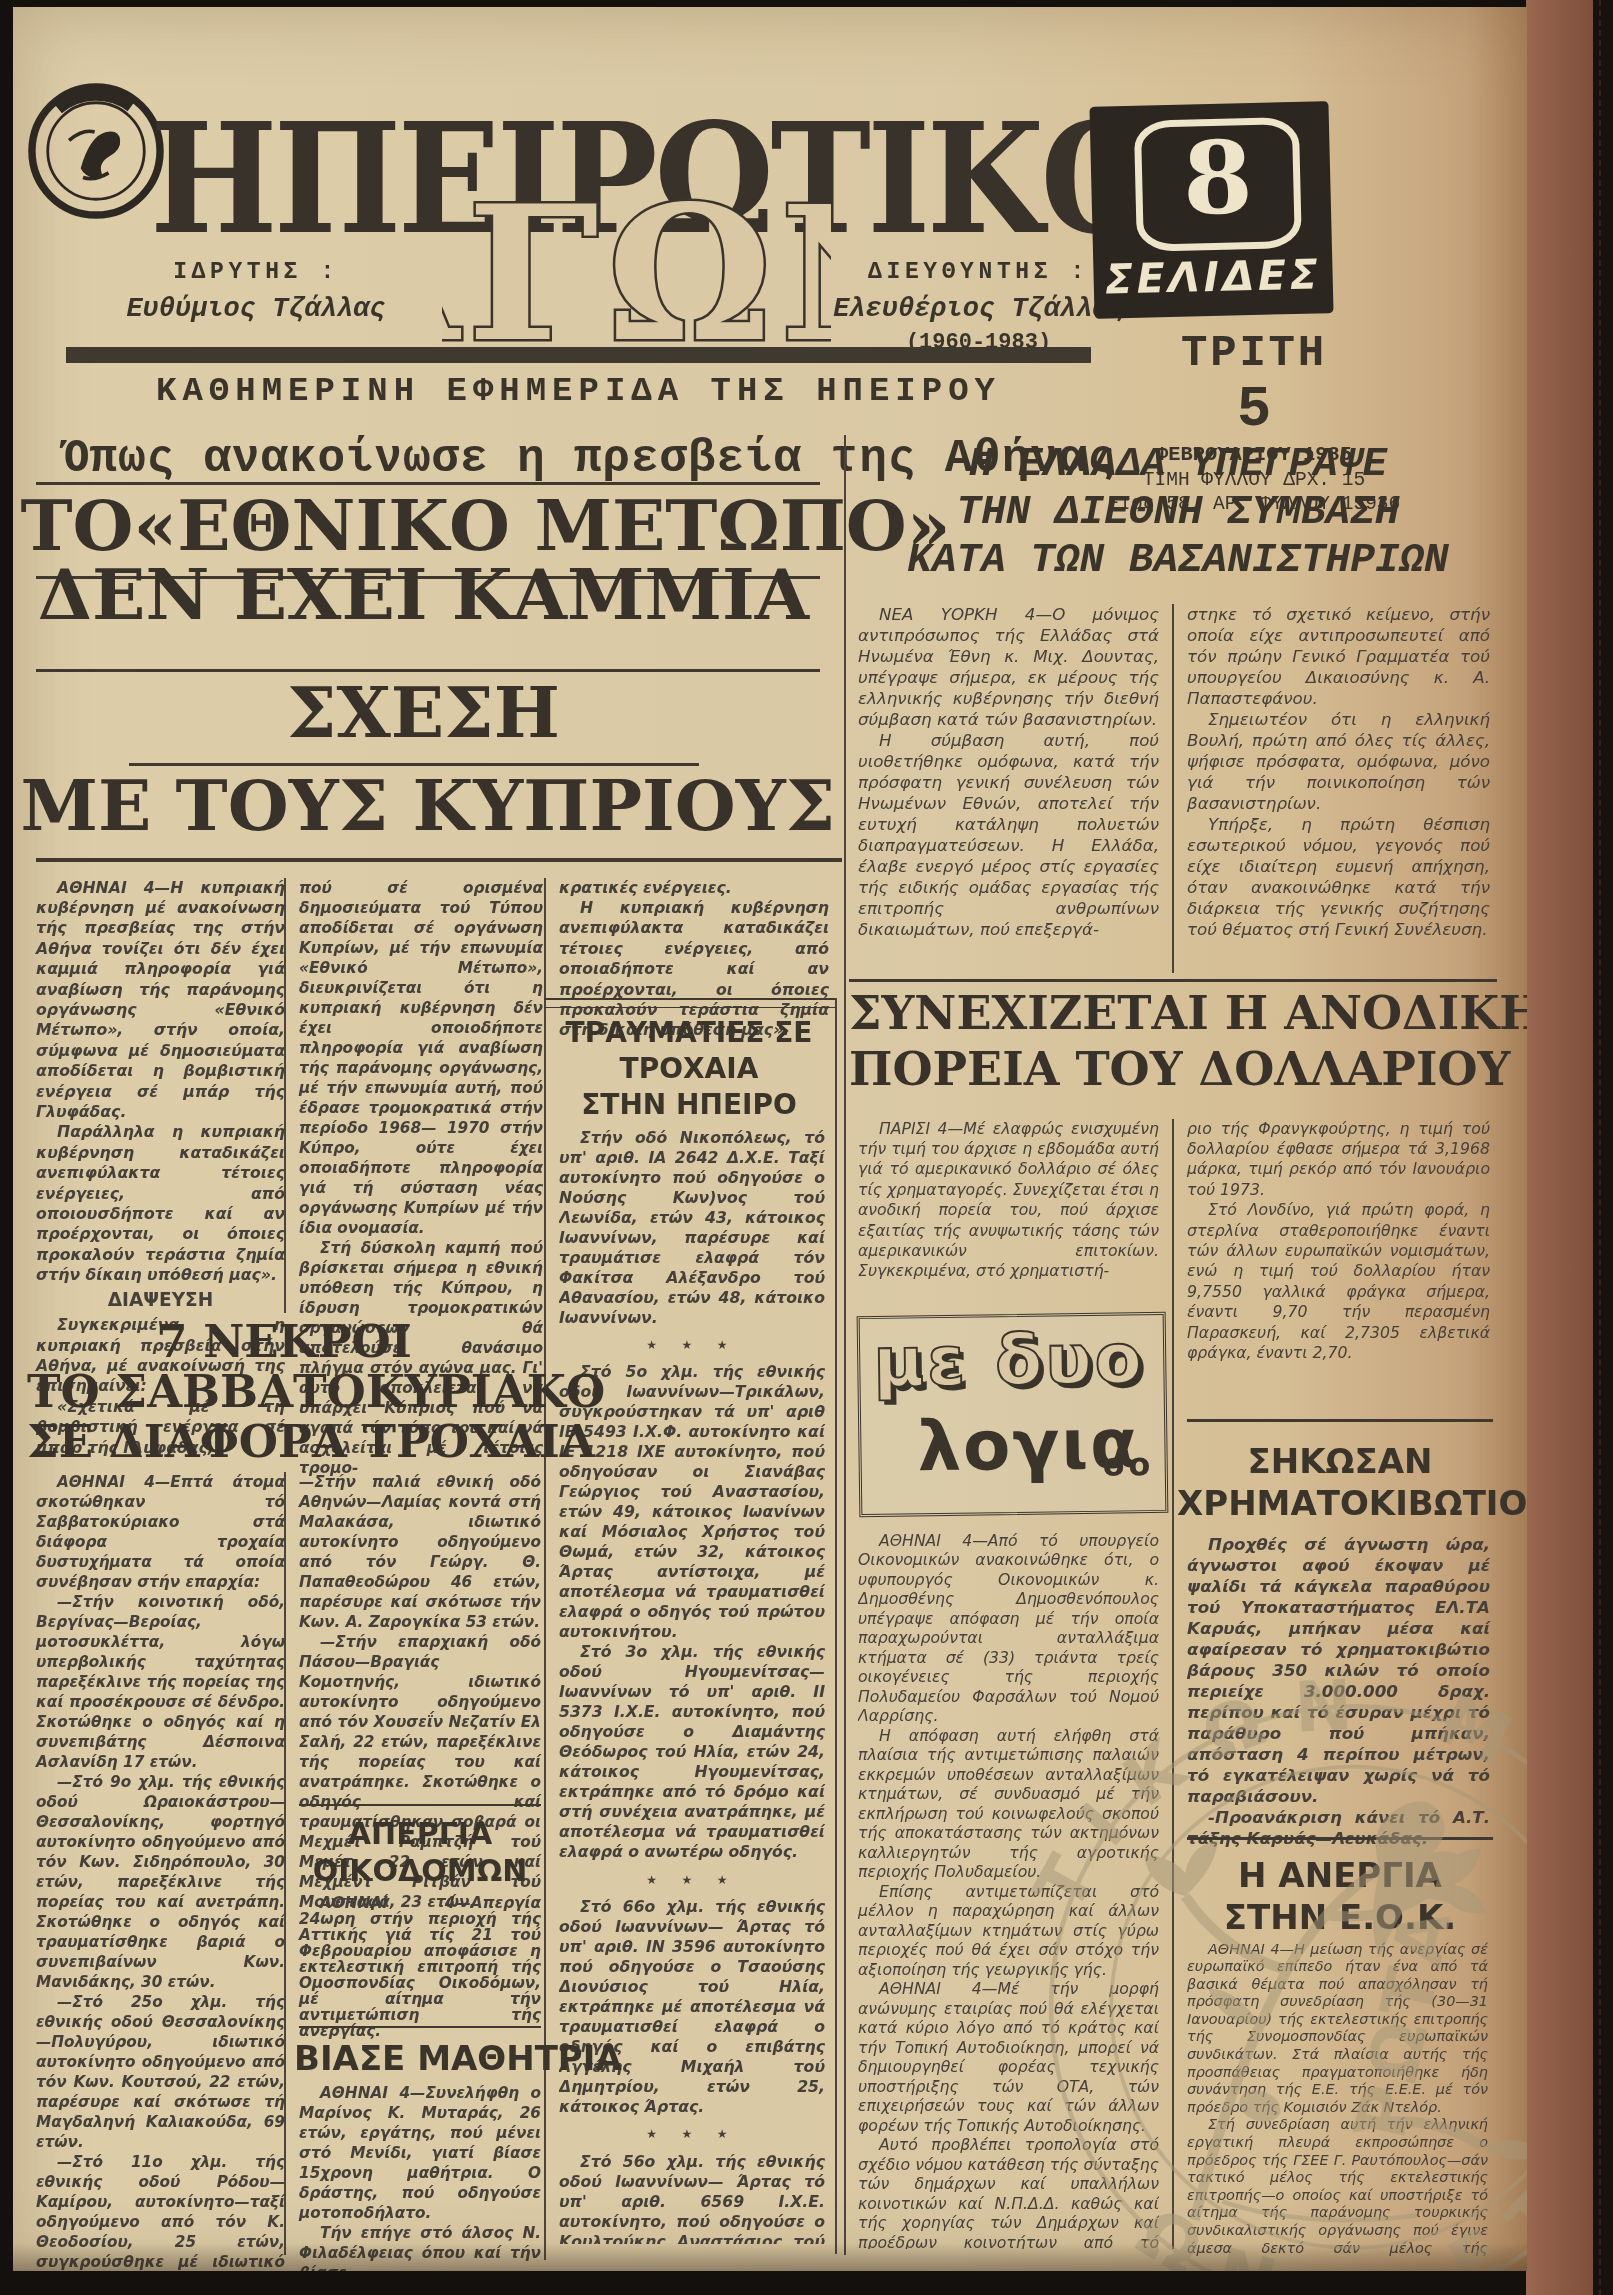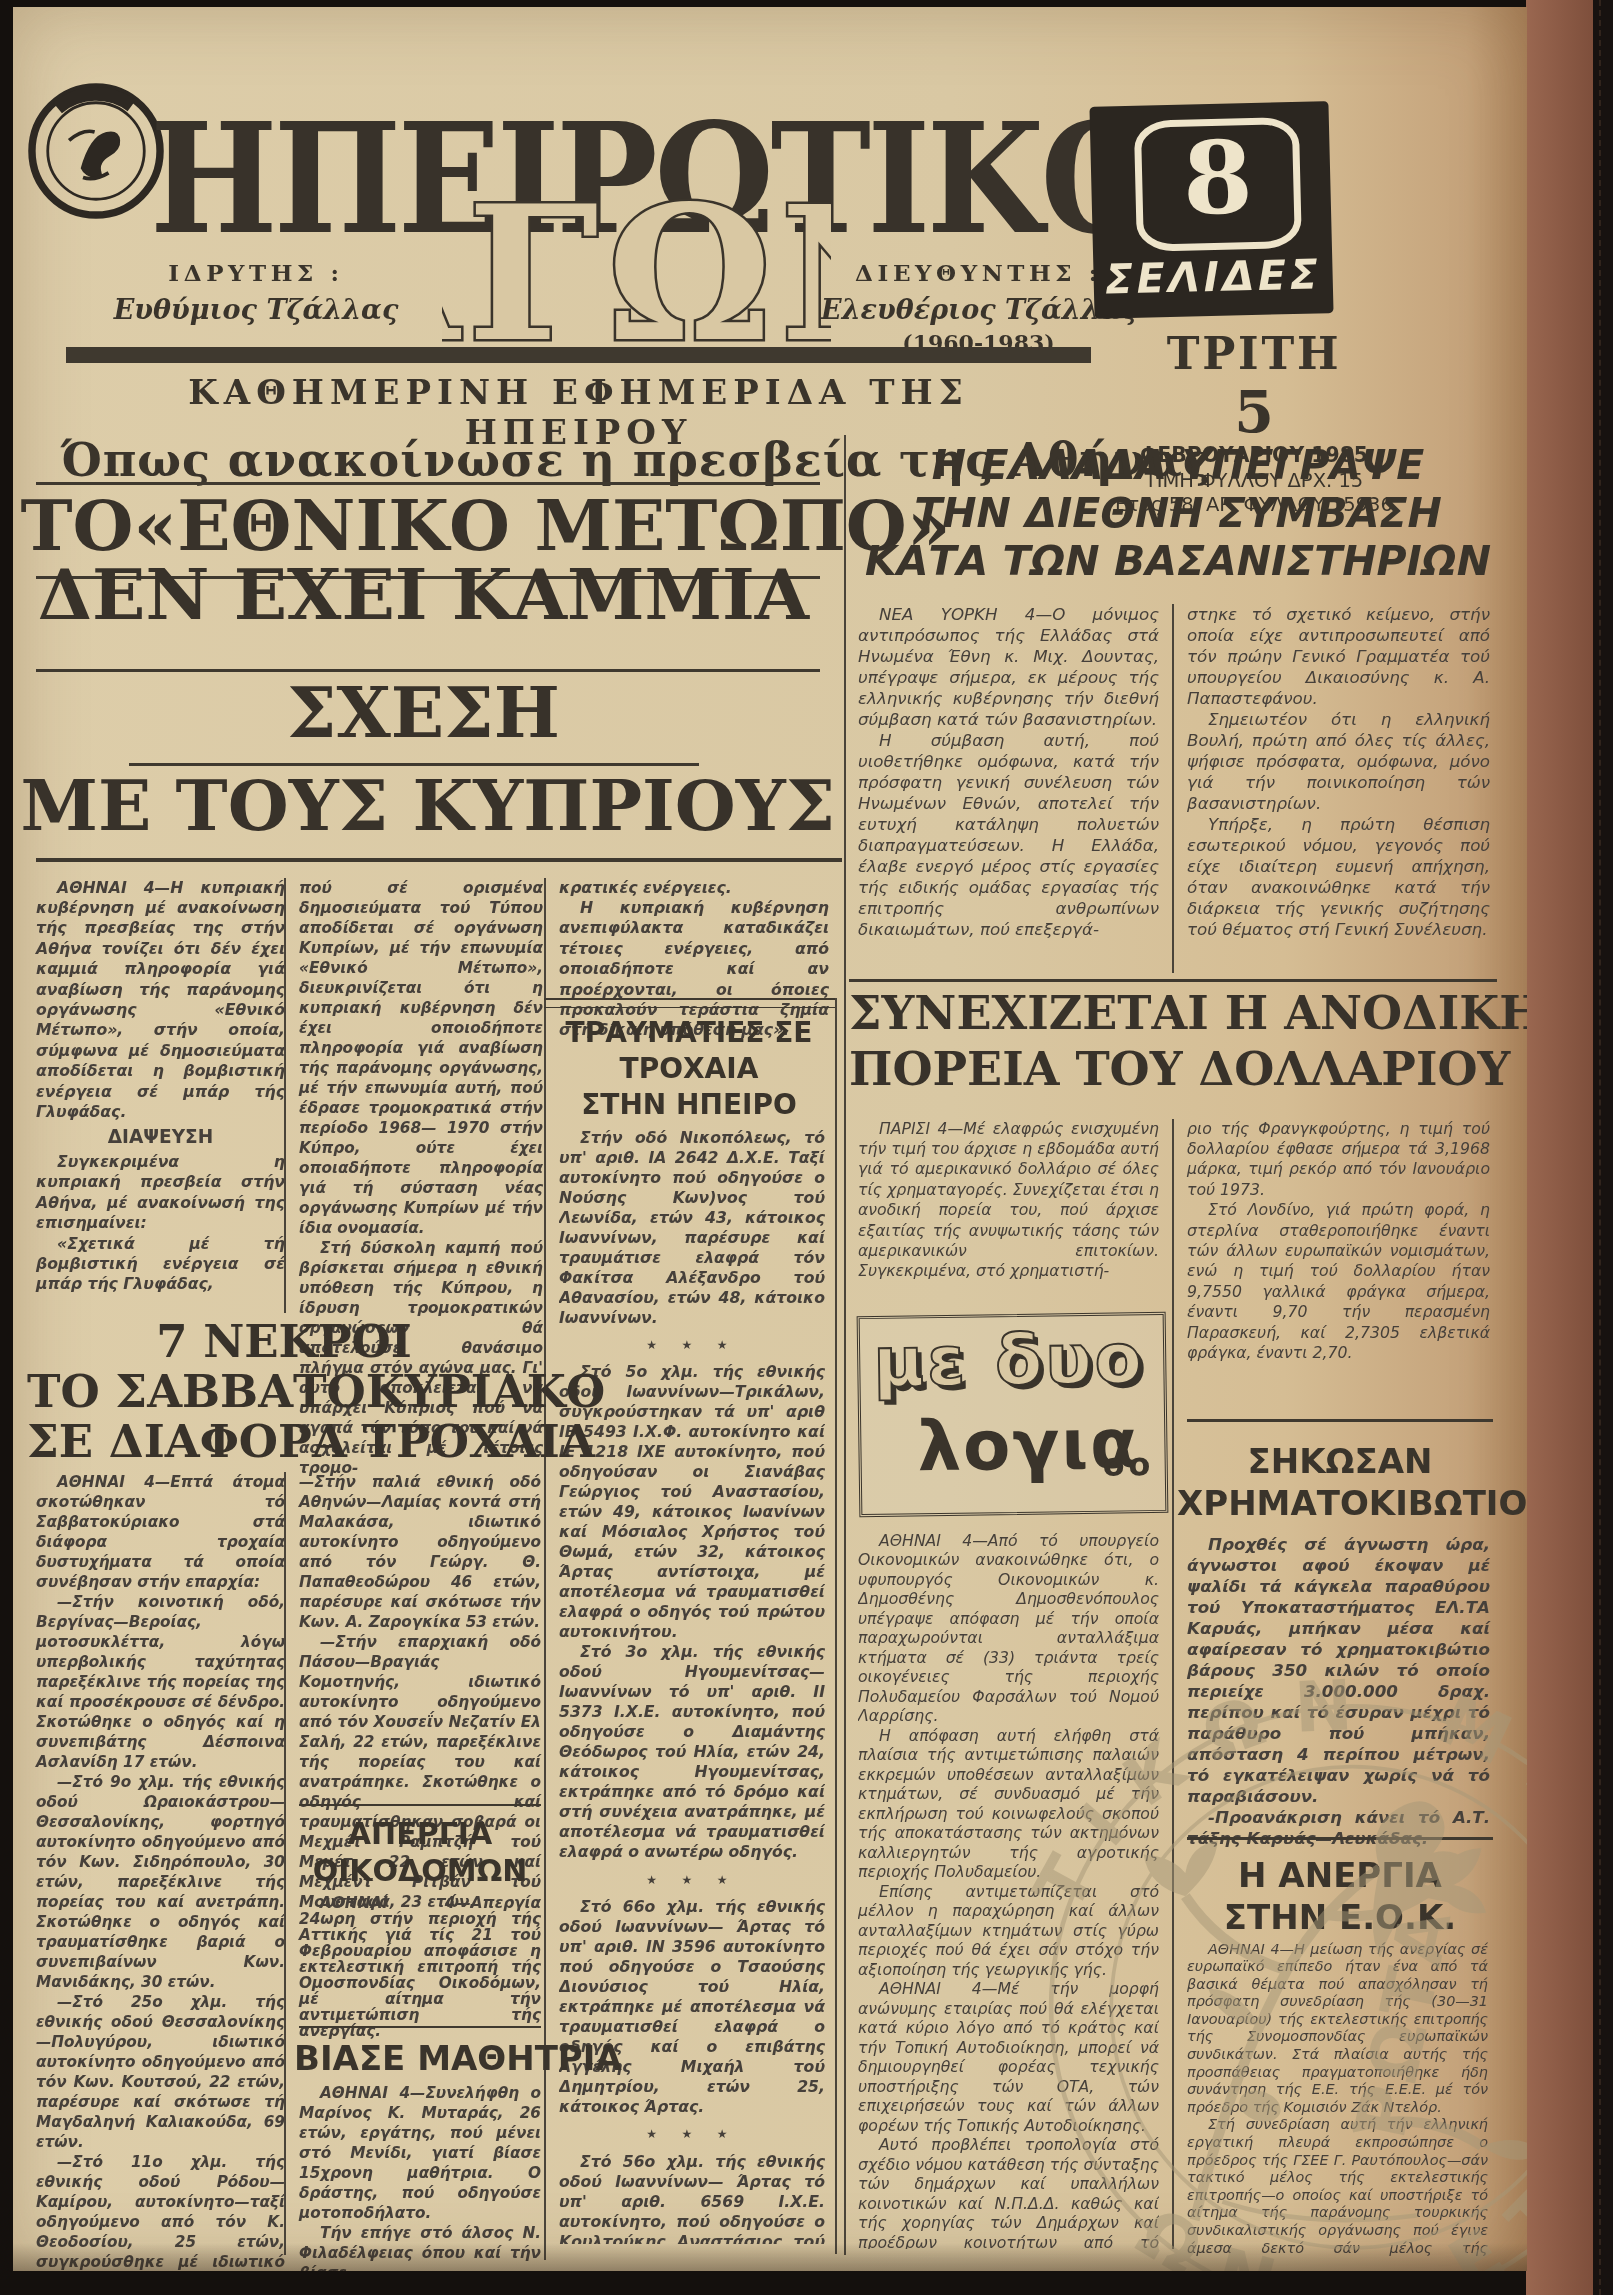--- a/index.html
+++ b/index.html
@@ -10,21 +10,21 @@
         box-shadow:inset 0 0 74px rgba(96,66,34,.28);}
   .page::after{content:"";position:absolute;left:0;bottom:0;width:100%;height:28px;
         background:linear-gradient(180deg,rgba(40,28,16,0),rgba(40,28,16,.35));}
   .spine-brown{position:absolute;top:0;right:18.5px;width:69px;height:100%;
         background:linear-gradient(90deg,#9a6750,#7d4e3b);}
   .spine-dark{position:absolute;top:0;right:0;width:20.4px;height:100%;background:#171210;}
   .stitch{position:absolute;top:0;right:12px;height:100%;border-left:2.3px dashed #3d2d22;opacity:.7;}
   .abs{position:absolute;}
   .serif{font-family:"DejaVu Serif","Liberation Serif",serif;}
   .sans{font-family:"DejaVu Sans","Liberation Sans",sans-serif;}
-  .ink{color:#3a342b;}
+  .ink{color:#3a342b;font-family:Liberation Mono, monospace;}
   .hl{position:absolute;background:#3f392f;}
   .vl{position:absolute;background:#4a443a;width:1.9px;}
   .center{text-align:center;}
   .headline{font-family:"DejaVu Serif",serif;font-weight:bold;color:#38322a;line-height:1.05;
             white-space:nowrap;}
   .body-col{position:absolute;color:#46403a;text-align:justify;}
   .body-col .para{margin:0;text-indent:21px;line-height:inherit;}
   .body-col.cont .para:first-child{text-indent:0;}
   .body-col .stars{text-align:center;text-indent:0;font-style:normal;letter-spacing:10.2px;
             font-size:12px;margin:7.4px 0;}
@@ -89,20 +89,21 @@
     <div class="abs headline center" style="left:7.4px;top:551px;width:806px;font-size:70px;">ΔΕΝ ΕΧΕΙ ΚΑΜΜΙΑ</div>
     <div class="hl" style="left:23px;top:662px;width:784px;height:3.2px;"></div>
     <div class="abs headline center" style="left:7.4px;top:669px;width:806px;font-size:70px;">ΣΧΕΣΗ</div>
     <div class="hl" style="left:116px;top:756px;width:570px;height:3.2px;"></div>
     <div class="abs headline center" style="left:7.4px;top:762px;width:806px;font-size:70px;">ΜΕ ΤΟΥΣ ΚΥΠΡΙΟΥΣ</div>
     <div class="hl" style="left:23px;top:851px;width:806px;height:4.2px;"></div>
 
     <div class="body-col bold-it" style="left:23px;top:871px;width:249px;font-size:15.7px;line-height:20.4px;">
       <div>
           <p class="para">ΑΘΗΝΑΙ 4—Η κυπριακή κυβέρνηση μέ ανακοίνωση τής πρεσβείας της στήν Αθήνα τονίζει ότι δέν έχει καμμιά πληροφορία γιά αναβίωση τής παράνομης οργάνωσης «Εθνικό Μέτωπο», στήν οποία, σύμφωνα μέ δημοσιεύματα αποδίδεται η βομβιστική ενέργεια σέ μπάρ τής Γλυφάδας.</p>
+          <p class="para">Παράλληλα η κυπριακή κυβέρνηση καταδικάζει ανεπιφύλακτα τέτοιες ενέργειες, από οποιουσδήποτε καί αν προέρχονται, οι όποιες προκαλούν τεράστια ζημία στήν δίκαιη υπόθεσή μας».</p>
         </div>
       <p class="para subhead-center" style="font-size:18.5px;margin:4.6px 0;">ΔΙΑΨΕΥΣΗ</p>
       <div>
           <p class="para">Συγκεκριμένα η κυπριακή πρεσβεία στήν Αθήνα, μέ ανακοίνωσή της επισημαίνει:</p>
           <p class="para">«Σχετικά μέ τή βομβιστική ενέργεια σέ μπάρ τής Γλυφάδας,</p>
         </div>
     </div>
     <div class="vl" style="left:271px;top:871px;height:435px;"></div>
     <div class="body-col bold-it cont" style="left:286px;top:871px;width:244px;font-size:15.3px;line-height:20px;">
         <p class="para">πού σέ ορισμένα δημοσιεύματα τού Τύπου αποδίδεται σέ οργάνωση Κυπρίων, μέ τήν επωνυμία «Εθνικό Μέτωπο», διευκρινίζεται ότι η κυπριακή κυβέρνηση δέν έχει οποιοδήποτε πληροφορία γιά αναβίωση τής παράνομης οργάνωσης, μέ τήν επωνυμία αυτή, πού έδρασε τρομοκρατικά στήν περίοδο 1968— 1970 στήν Κύπρο, ούτε έχει οποιαδήποτε πληροφορία γιά τή σύσταση νέας οργάνωσης Κυπρίων μέ τήν ίδια ονομασία.</p>

